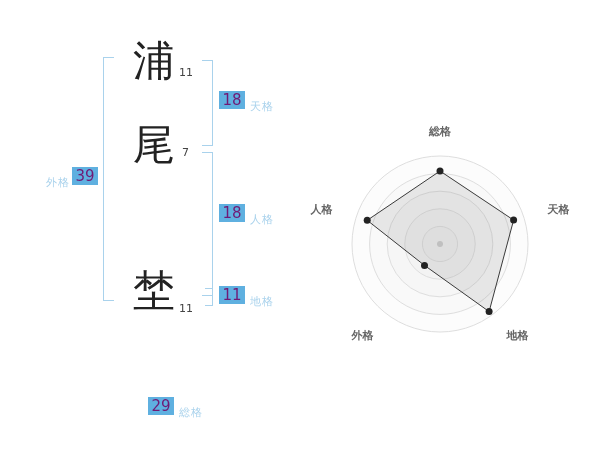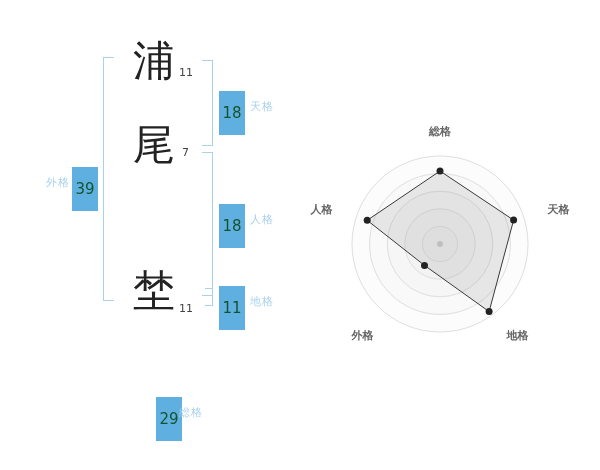--- a/index.html
+++ b/index.html
@@ -20,22 +20,22 @@
     position:absolute; font-size:11px; color:#444;
   }
 
   
   .bracket { position:absolute; border:0 solid var(--bracket,#a9d2ec); }
   .bracket.open-right { border-left-width:1px; border-top-width:1px; border-bottom-width:1px; }
   .bracket.open-left  { border-right-width:1px; border-top-width:1px; border-bottom-width:1px; }
 
   
   .badge-value {
-    position:absolute; width:26px; height:44px;
-    background:var(--accent,#5fb0e0); color:#14532d;
+    position:absolute; width:26px; height:18px;
+    background:var(--accent,#5fb0e0); color:#701a75;
     font-size:15px; display:flex; align-items:center; justify-content:center;
   }
   .badge-label {
     position:absolute; font-size:11px; color:var(--accent-light,#a9d2ec);
     letter-spacing:1px;
   }
 
   
   #radar-chart { position:absolute; left:310px; top:115px; }
   #radar-chart .ring { fill:rgba(0,0,0,0.012); stroke:#dedede; stroke-width:1; }
@@ -67,21 +67,21 @@
 
   <div class="badge-value" style="left:219px; top:91px">18</div>
   <div class="badge-label" style="left:250px; top:99px">天格</div>
 
   <div class="badge-value" style="left:219px; top:204px">18</div>
   <div class="badge-label" style="left:250px; top:212px">人格</div>
 
   <div class="badge-value" style="left:219px; top:286px">11</div>
   <div class="badge-label" style="left:250px; top:294px">地格</div>
 
-  <div class="badge-value" style="left:156px; top:397px">29</div>
+  <div class="badge-value" style="left:148px; top:397px">29</div>
   <div class="badge-label" style="left:179px; top:405px">総格</div>
 
   <svg id="radar-chart" width="260" height="250" viewBox="0 0 260 250">
       <circle cx="130" cy="129" r="88.0" class="ring"></circle>
       <circle cx="130" cy="129" r="70.4" class="ring"></circle>
       <circle cx="130" cy="129" r="52.8" class="ring"></circle>
       <circle cx="130" cy="129" r="35.2" class="ring"></circle>
       <circle cx="130" cy="129" r="17.6" class="ring"></circle>
       <polygon points="130.0,56.0 203.6,105.1 179.1,196.6 114.5,150.4 57.2,105.3" class="data-poly"></polygon>
       <circle cx="130" cy="129" r="3" class="center-dot"></circle>

